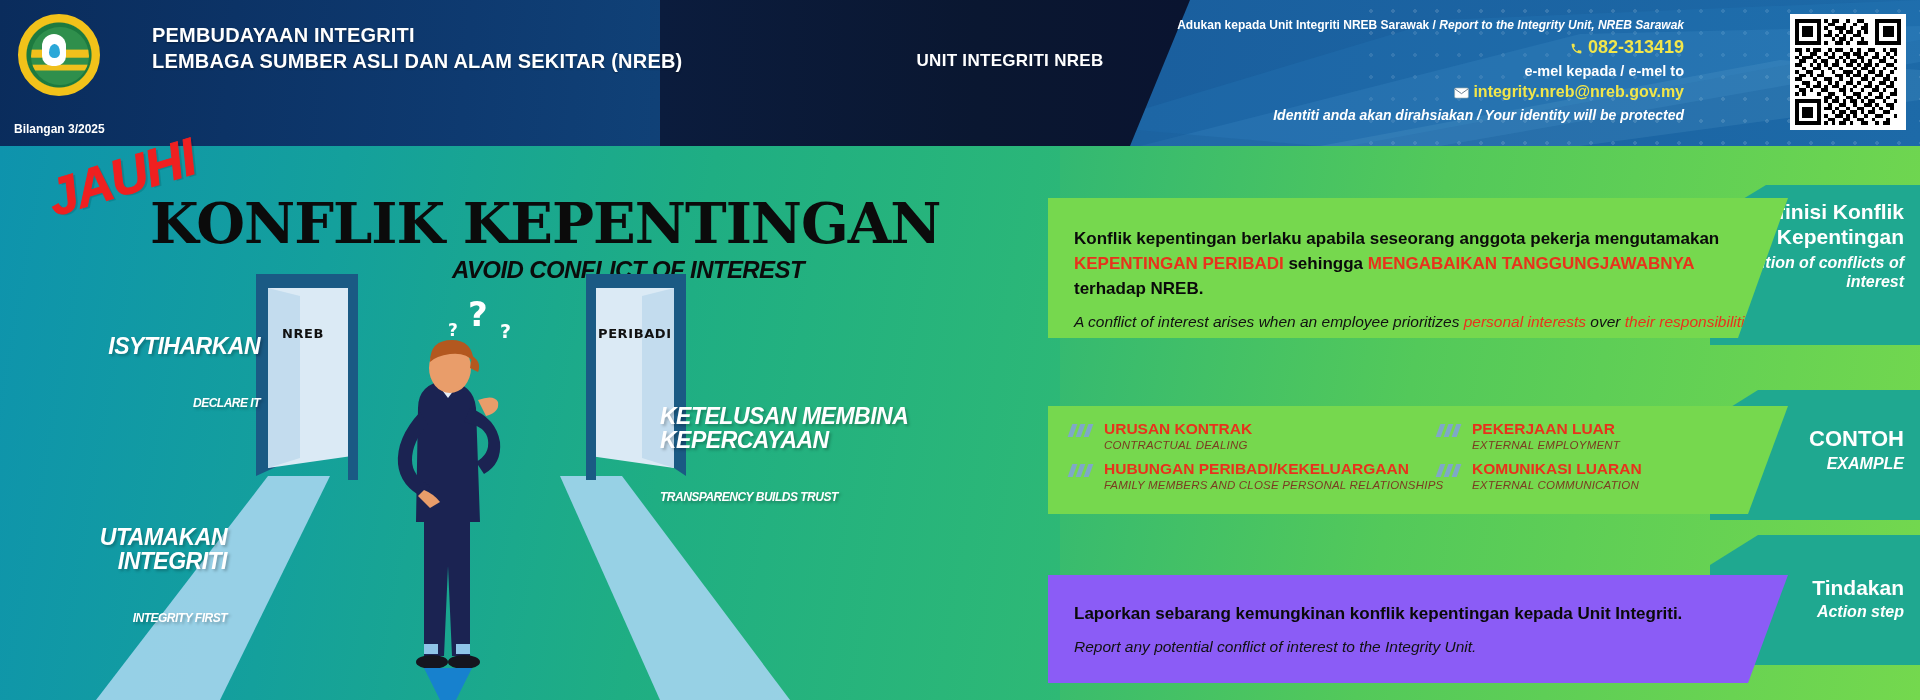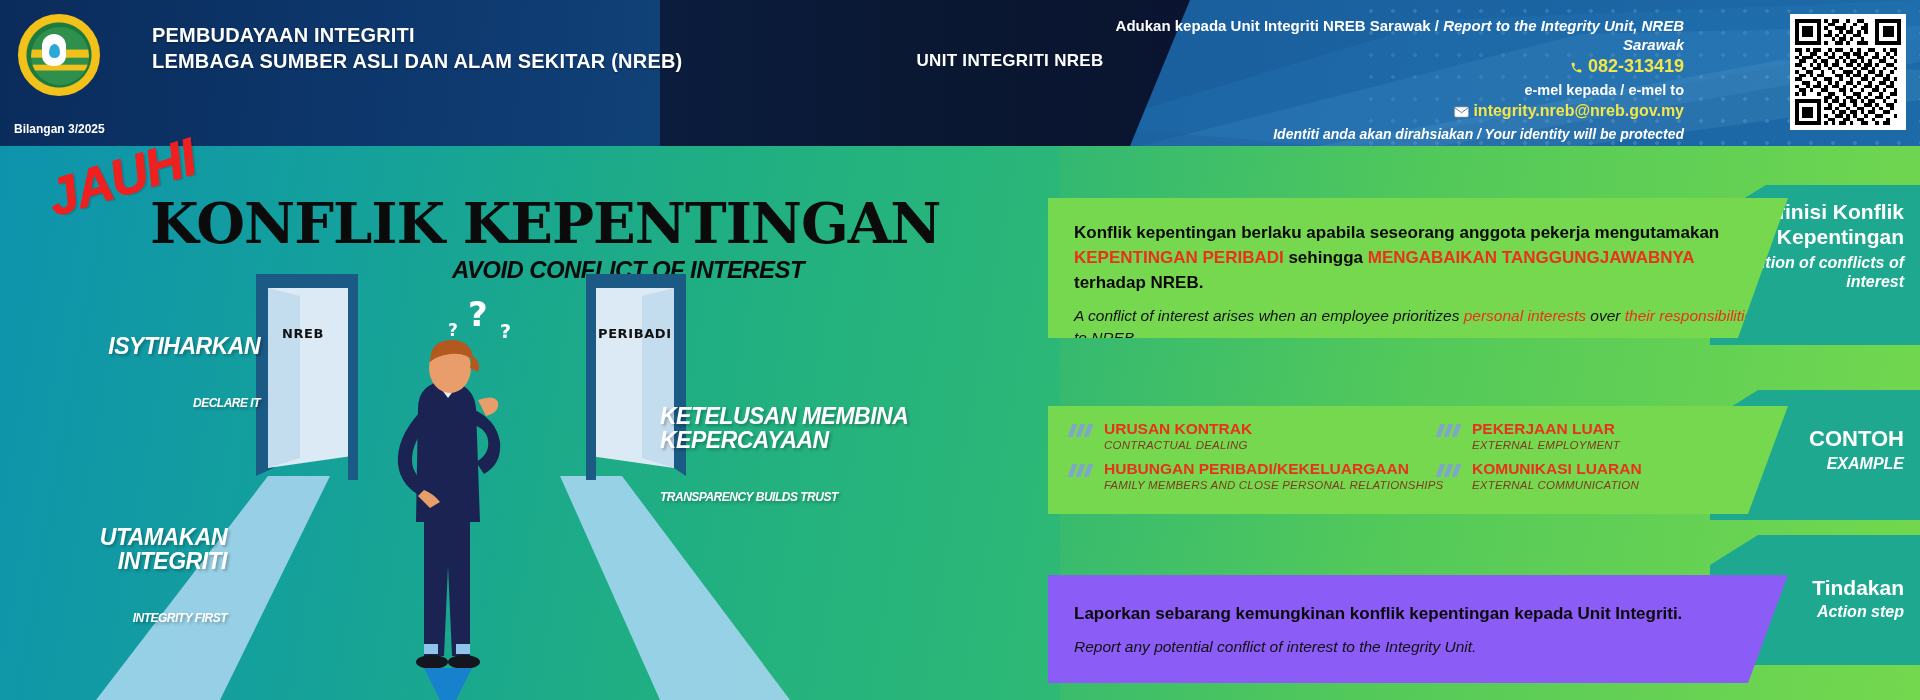--- a/index.html
+++ b/index.html
@@ -59,21 +59,21 @@
   .hdr-bilangan{
     position:absolute; left:14px; top:122px; color:#fff; font-size:12px; font-weight:bold;
   }
   .hdr-unit{
     position:absolute; left:845px; top:23px; width:330px; text-align:center;
     color:#fff; font-weight:bold; font-size:17px; letter-spacing:.3px;margin-top:28px;
   }
   .hdr-right{
     position:absolute; right:236px; top:16px; width:620px; text-align:right; color:#fff;
   }
-  .hdr-right .l1{ font-size:15px; font-weight:bold; line-height:19px; }
+  .hdr-right .l1{ font-size:12px; font-weight:bold; line-height:19px; }
   .hdr-right .l1 em{ font-style:italic; }
   .hdr-right .phone{ font-size:18px; font-weight:bold; color:#f2e64a; line-height:24px; }
   .hdr-right .or{ font-size:14.5px; font-weight:bold; line-height:20px; }
   .hdr-right .emel{ font-size:14.5px; font-weight:bold; line-height:20px; }
   .hdr-right .mail{ font-size:16px; font-weight:bold; color:#f2e64a; line-height:22px; }
   .hdr-right .protect{ font-size:14px; font-weight:bold; font-style:italic; line-height:20px; }
   .ic{ display:inline-block; vertical-align:-2px; }
 
   .qr{
     position:absolute; right:14px; top:14px; width:116px; height:116px;
@@ -518,21 +518,21 @@
 
   <div style="position:absolute; right:0; top:535px; width:210px; height:130px; background:#1fa890;
               clip-path:polygon(48px 0, 210px 0, 210px 130px, 0 130px, 0 30px); color:#fff;
               text-align:right; padding:40px 16px 0 0;">
     <div style="font-size:21px;font-weight:bold;line-height:25px;">Tindakan</div>
     <div style="font-size:16px;font-weight:bold;font-style:italic;line-height:20px;margin-top:2px;">Action step</div>
   </div>
 
   <div style="position:absolute; left:1048px; top:198px; width:740px; height:140px; background:#76d84e;
               clip-path:polygon(0 0, 740px 0, 690px 140px, 0 140px);">
-    <div style="padding:22px 26px;">
+    <div style="padding:28px 26px;">
       <div class="p-bm">
         <span>Konflik kepentingan berlaku apabila seseorang anggota pekerja mengutamakan </span><span class="red">KEPENTINGAN PERIBADI</span><span> sehingga </span><span class="red">MENGABAIKAN TANGGUNGJAWABNYA</span><span> terhadap NREB.</span>
       </div>
       <div class="p-en">
         <span>A conflict of interest arises when an employee prioritizes </span><span class="red-i">personal interests</span><span> over </span><span class="red-i">their responsibilities</span><span> to NREB.</span>
       </div>
     </div>
   </div>
 
   <div style="position:absolute; left:1048px; top:406px; width:740px; height:108px; background:#76d84e;

